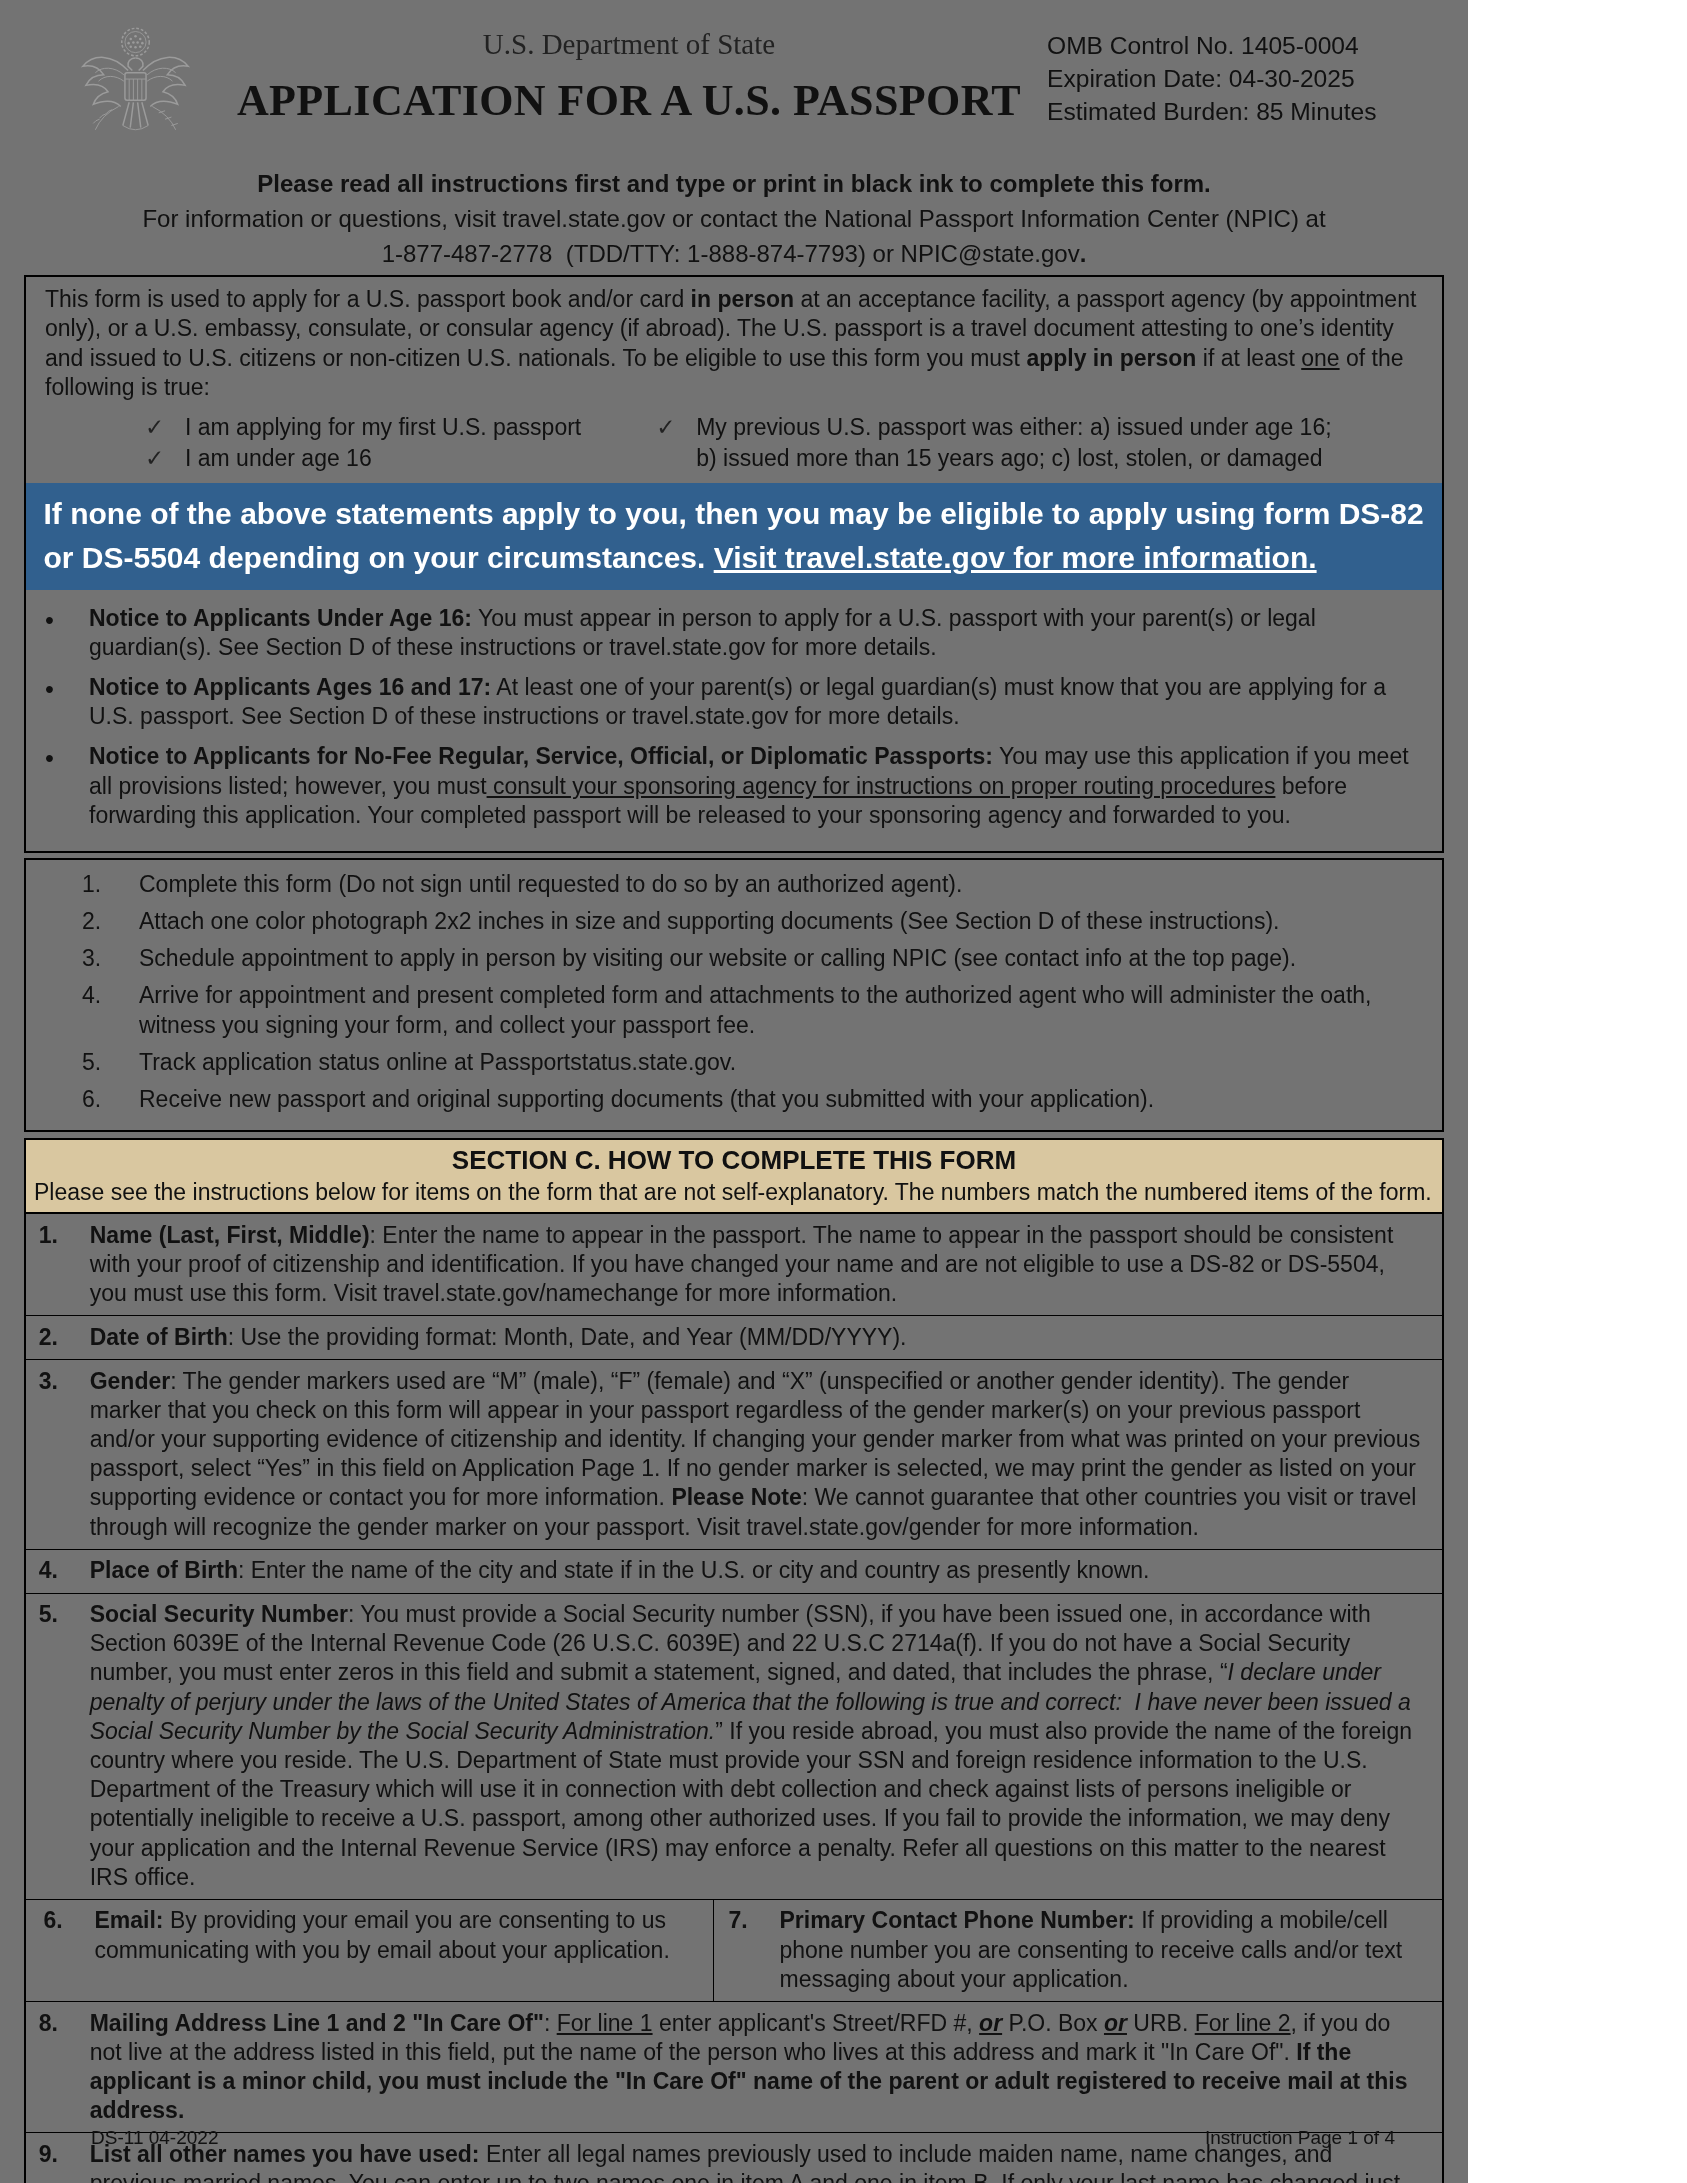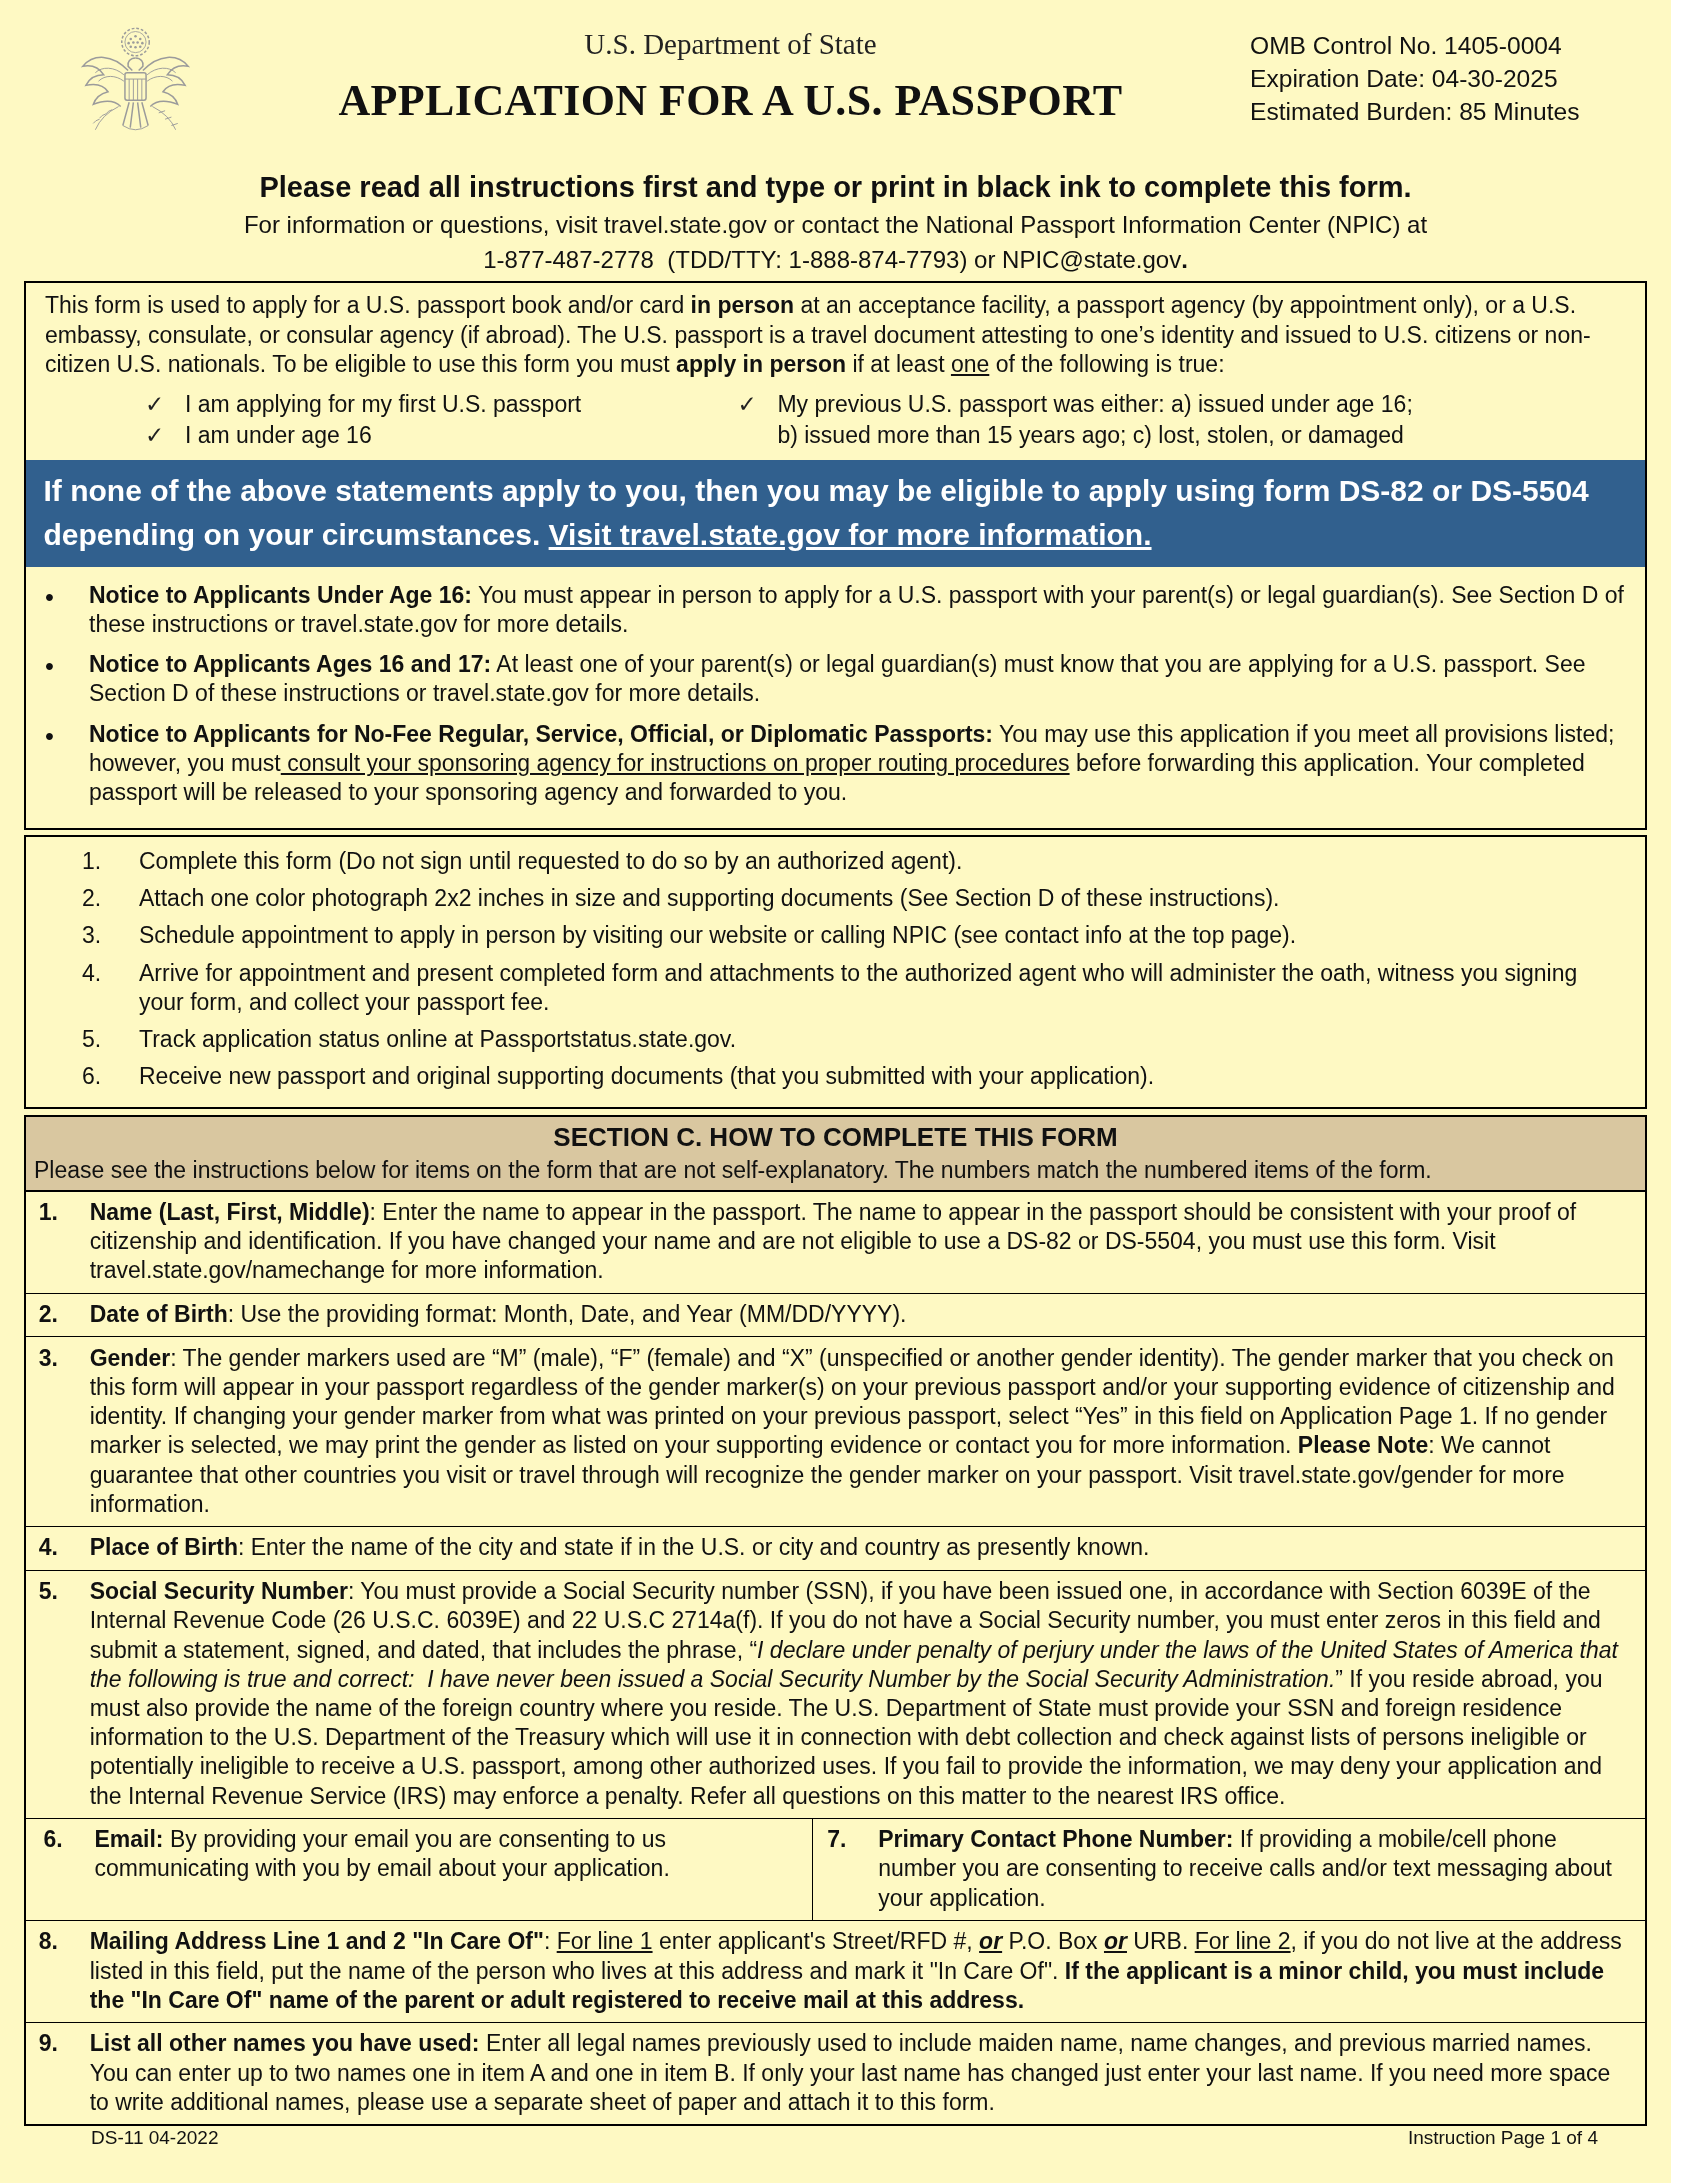--- a/index.html
+++ b/index.html
@@ -1,39 +1,39 @@
 <!DOCTYPE html>
 <html style="font-size:12.7px"><head>
 <meta charset="utf-8">
 <style>
   html,body{margin:0;padding:0;background:#ffffff;}
   .page{
     position:relative;
-    width:1671px;height:2183px;
+    width:1468px;height:2183px;
     box-sizing:border-box;
-    background:#fef9c3;
+    background:#737373;
     font-family:"Liberation Sans", sans-serif;
     font-size:23px;line-height:1.27;color:#111;
     padding:17.5px 24px 0 24px;
     overflow:hidden;
   }
   .fmt-b{font-weight:700}
   .fmt-i{font-style:italic}
   .fmt-u{text-decoration:underline}
 
   
   .header{display:grid;grid-template-columns:187px 1fr 397px;align-items:start;}
   .eagle-wrap{padding-left:48px;padding-top:4.8px;}
   .title-block{text-align:center;padding-top:8px;}
   .dept{font-family:"Liberation Serif", serif;font-size:29px;color:#222;}
   .main-title{font-family:"Liberation Serif", serif;font-weight:700;font-size:44px;letter-spacing:0.4px;margin-top:11px;color:#111;}
   .omb{font-size:24.6px;line-height:1.35;padding-top:11px;color:#111;}
 
   .intro-lines{text-align:center;margin-top:8px;}
-  .intro-bold{font-weight:700;font-size:29px;}
+  .intro-bold{font-weight:700;font-size:24px;}
   .intro-l2,.intro-l3{font-size:24px;margin-top:4.8px;}
 
   
   .box{border:2.4px solid #000;margin-top:5.6px;}
   .bar{background:#d9c7a0;border-bottom:2.4px solid #000;text-align:center;font-weight:700;font-size:26px;padding:4.8px 0;}
   .bar-c{background:#d9c7a0;border-bottom:2.4px solid #000;}
   .bar-c .bar-title{text-align:center;font-weight:700;font-size:26px;padding:4px 0 1.6px;}
   .bar-c .bar-note{font-size:23px;padding:0 8px 4.8px 8px;font-weight:400;}
 
   .pad{padding:8px 19px 4.8px 19px;}

